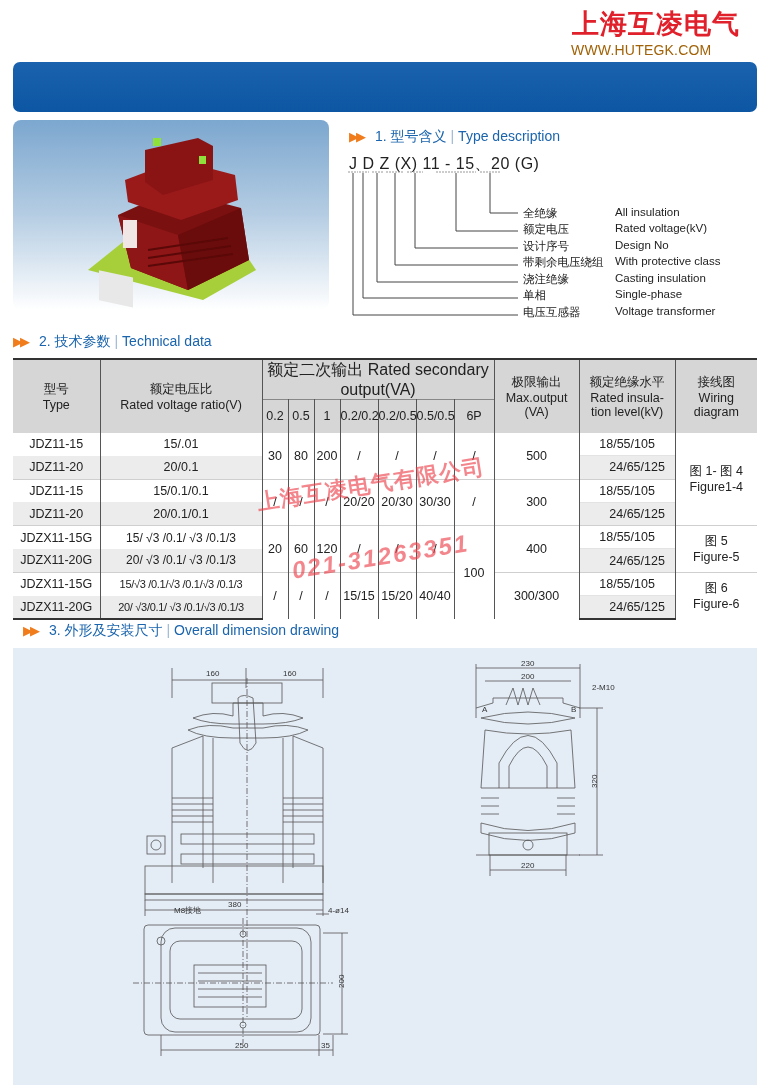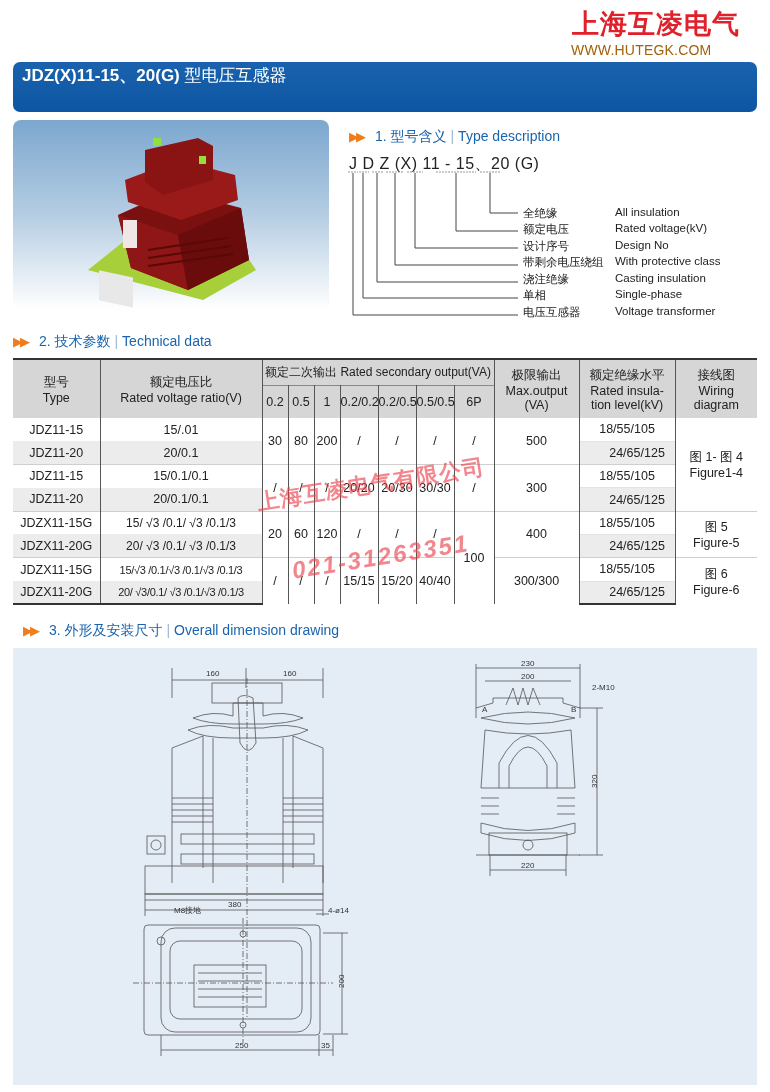--- a/index.html
+++ b/index.html
@@ -47,24 +47,20 @@
   .drawing-panel svg { position: absolute; left: 0; top: 0; }
   .dim { font-size: 8px; fill: #333; font-family: "Liberation Sans", sans-serif; }
 </style>
 </head>
 <body>
 
 <div class="brand-cn">上海互凌电气</div>
 <div class="brand-url">WWW.HUTEGK.COM</div>
 
 <div class="title-bar">
-  <div class="title-cn">
-    <span>JDZ(X)11-15、20(G)</span>
-    <span class="cn">型电压互感器</span>
-  </div>
 </div>
 
 <div class="photo">
   <svg width="316" height="190" viewBox="0 0 316 190">
     <polygon points="75,150 190,180 243,150 235,138 125,110" fill="#a6cf3a"></polygon>
     <rect x="86" y="132" width="34" height="30" fill="#e8e8e8" transform="skewY(12)"></rect>
     <polygon points="105,95 160,70 228,88 236,140 175,170 118,148" fill="#7a1010"></polygon>
     <polygon points="105,95 165,115 175,170 118,148" fill="#8e1616"></polygon>
     <polygon points="165,115 228,88 236,140 175,170" fill="#6b0c0c"></polygon>
     <polygon points="112,60 165,40 222,55 225,80 168,100 115,82" fill="#9a1a1a"></polygon>
@@ -137,21 +133,21 @@
   <thead>
     <tr style="height:26px;">
       <th class="first" rowspan="2">
           <div>型号</div>
           <div>Type</div>
         </th>
       <th rowspan="2">
           <div>额定电压比</div>
           <div>Rated voltage ratio(V)</div>
         </th>
-      <th colspan="7" style="font-size:12px;">额定二次输出 Rated secondary output(VA)</th>
+      <th colspan="7" style="font-size:16px;">额定二次输出 Rated secondary output(VA)</th>
       <th rowspan="2">
           <div>极限输出</div>
           <div>Max.output</div>
           <div>(VA)</div>
         </th>
       <th rowspan="2">
           <div>额定绝缘水平</div>
           <div>Rated insula-</div>
           <div>tion level(kV)</div>
         </th>

